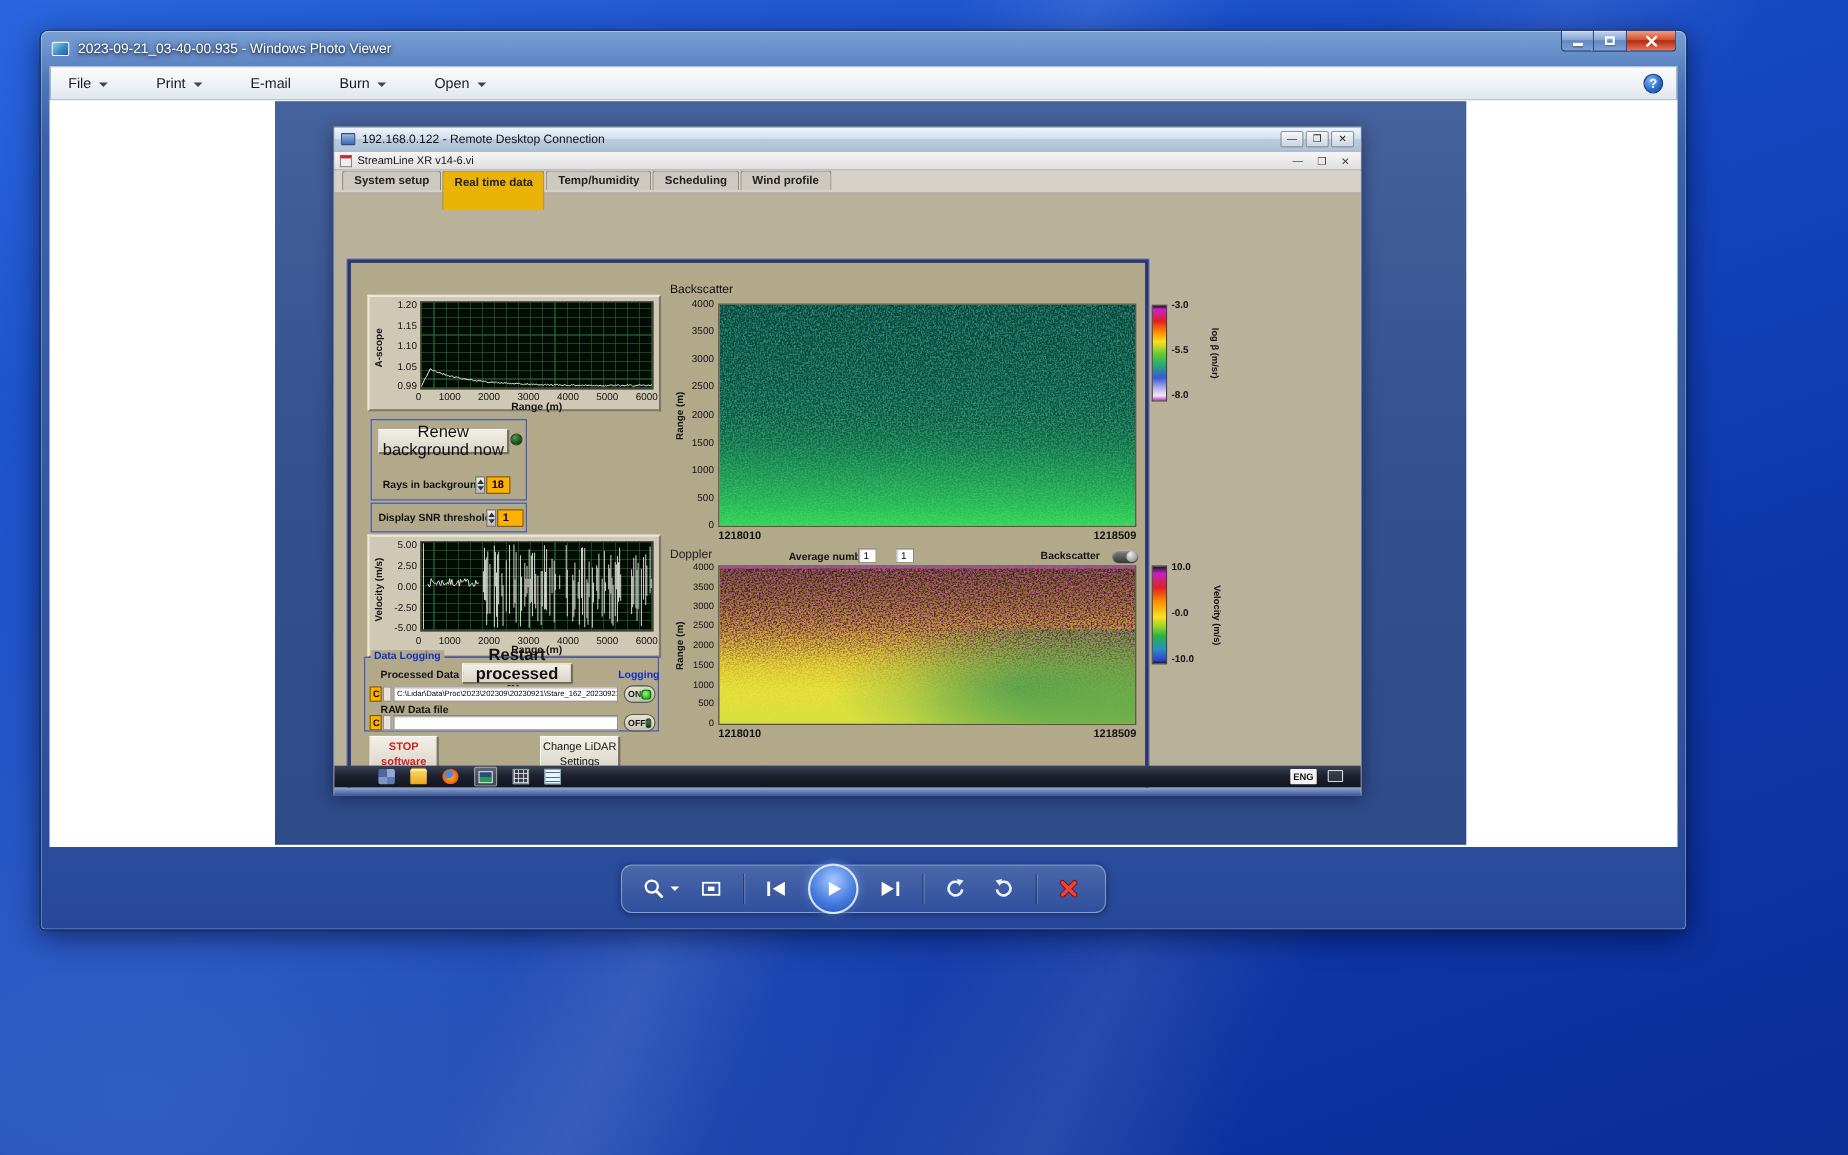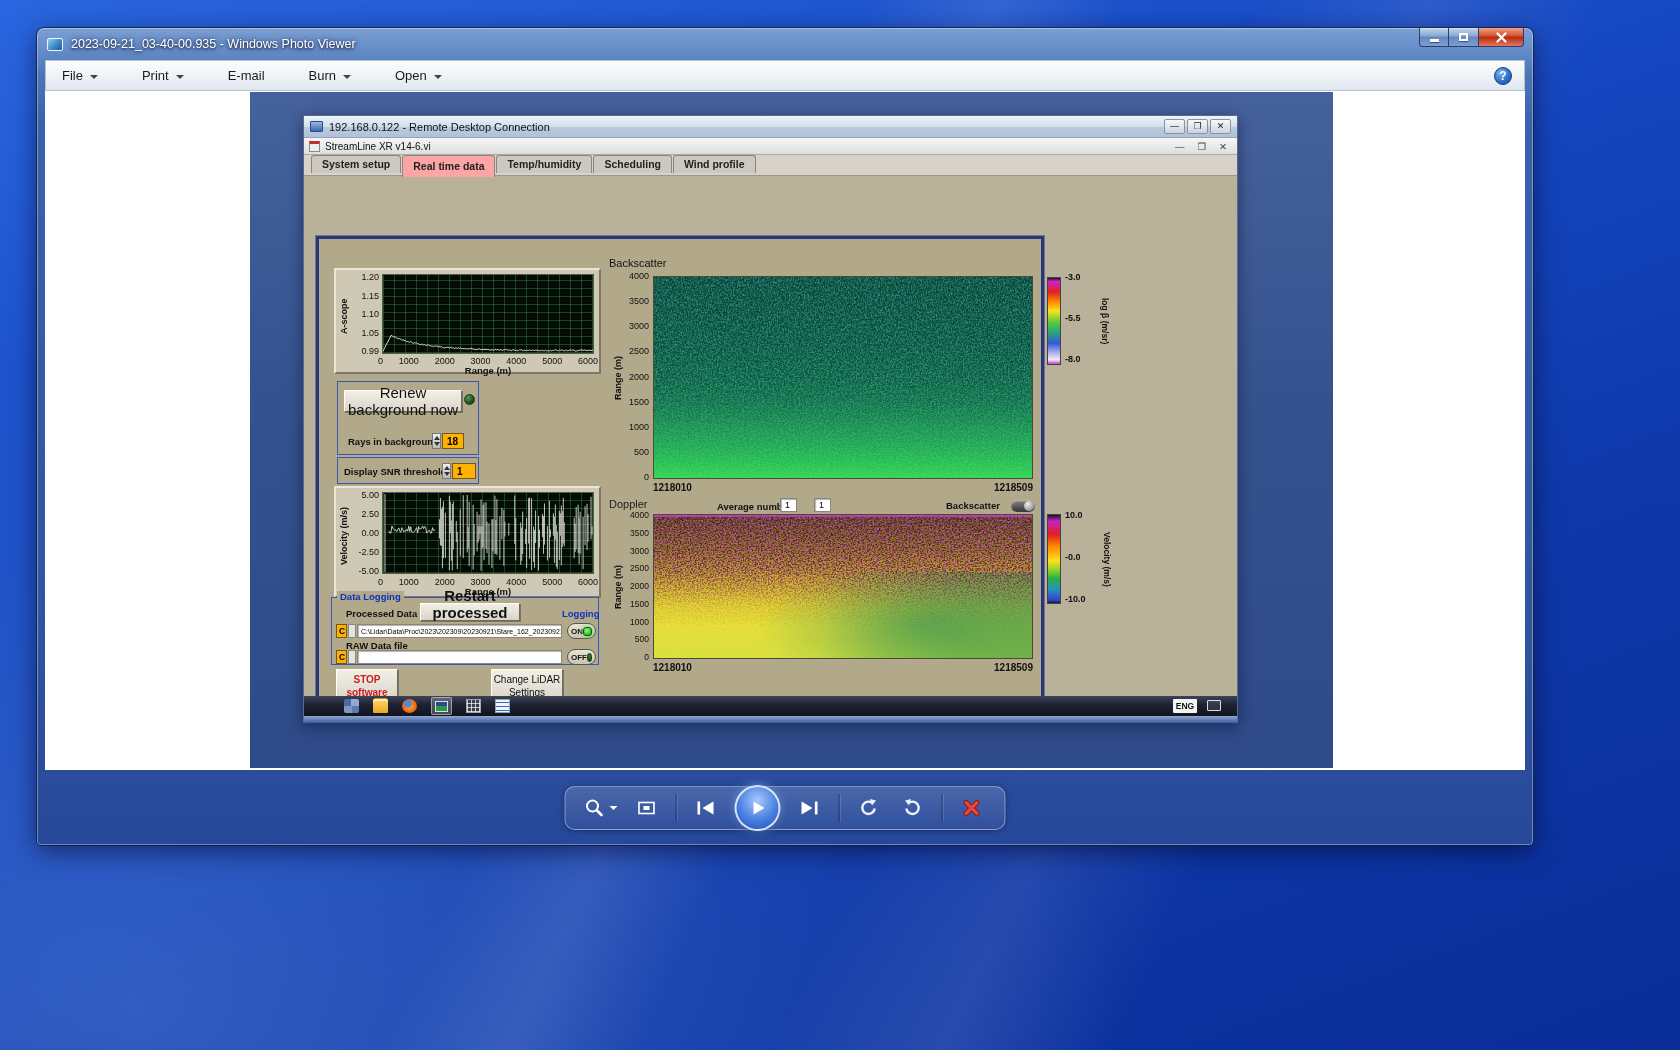--- a/index.html
+++ b/index.html
@@ -73,21 +73,21 @@
     display:flex; align-items:center; justify-content:center; font-size:9px; color:#222; line-height:1; }
 
   
   .sl-titlebar { left:0; top:22px; width:100%; height:17px; background:linear-gradient(180deg,#f6f6f6,#dedede);
     border-bottom:1px solid #aaa; display:flex; align-items:center; padding-left:5px; font-size:10px; color:#111; }
   .sl-icon { width:11px; height:11px; background:#eee; border:1px solid #888; border-top:3px solid #c03030; margin-right:5px; }
   .sl-caps { position:absolute; right:10px; top:0; height:17px; display:flex; gap:13px; align-items:center; font-size:9.5px; color:#444; }
   .sl-tabbar { left:0; top:39px; width:100%; height:21px; background:#d6d2ca; border-bottom:1px solid #9a968e; display:flex; padding-left:7px; }
   .sl-tab { height:18px; line-height:17px; padding:0 10px; font-size:10.5px; font-weight:bold; color:#222;
     background:#cdc9c1; border:1px solid #8a867e; border-bottom:none; border-radius:3px 3px 0 0; margin-right:1px; }
-  .sl-tab.active { background:#fca5a5; height:22px; line-height:20px; position:relative; z-index:2; }
+  .sl-tab.active { background:#eab308; height:36px; line-height:20px; position:relative; z-index:2; }
   .sl-client { left:0; top:60px; width:933px; height:520px; background:#b9b199; }
 
   
   .main-panel { left:15px; top:63px; width:722px; height:478px; background:#b2a88a; box-shadow:0 0 0 3px #27377a, 0 0 0 4px #6a7296; }
 
   .graph-box { background:#cfc8b4; border-top:2px solid #ece6d6; border-left:2px solid #ece6d6; border-right:2px solid #7e7866; border-bottom:2px solid #7e7866; }
   .graph { position:absolute; background-color:#040a04; border:1px solid #5a5a4a;
     background-image:
       repeating-linear-gradient(90deg, rgba(36,120,56,.55) 0 1px, transparent 1px 11px),
       repeating-linear-gradient(0deg, rgba(36,120,56,.55) 0 1px, transparent 1px 8px); }

